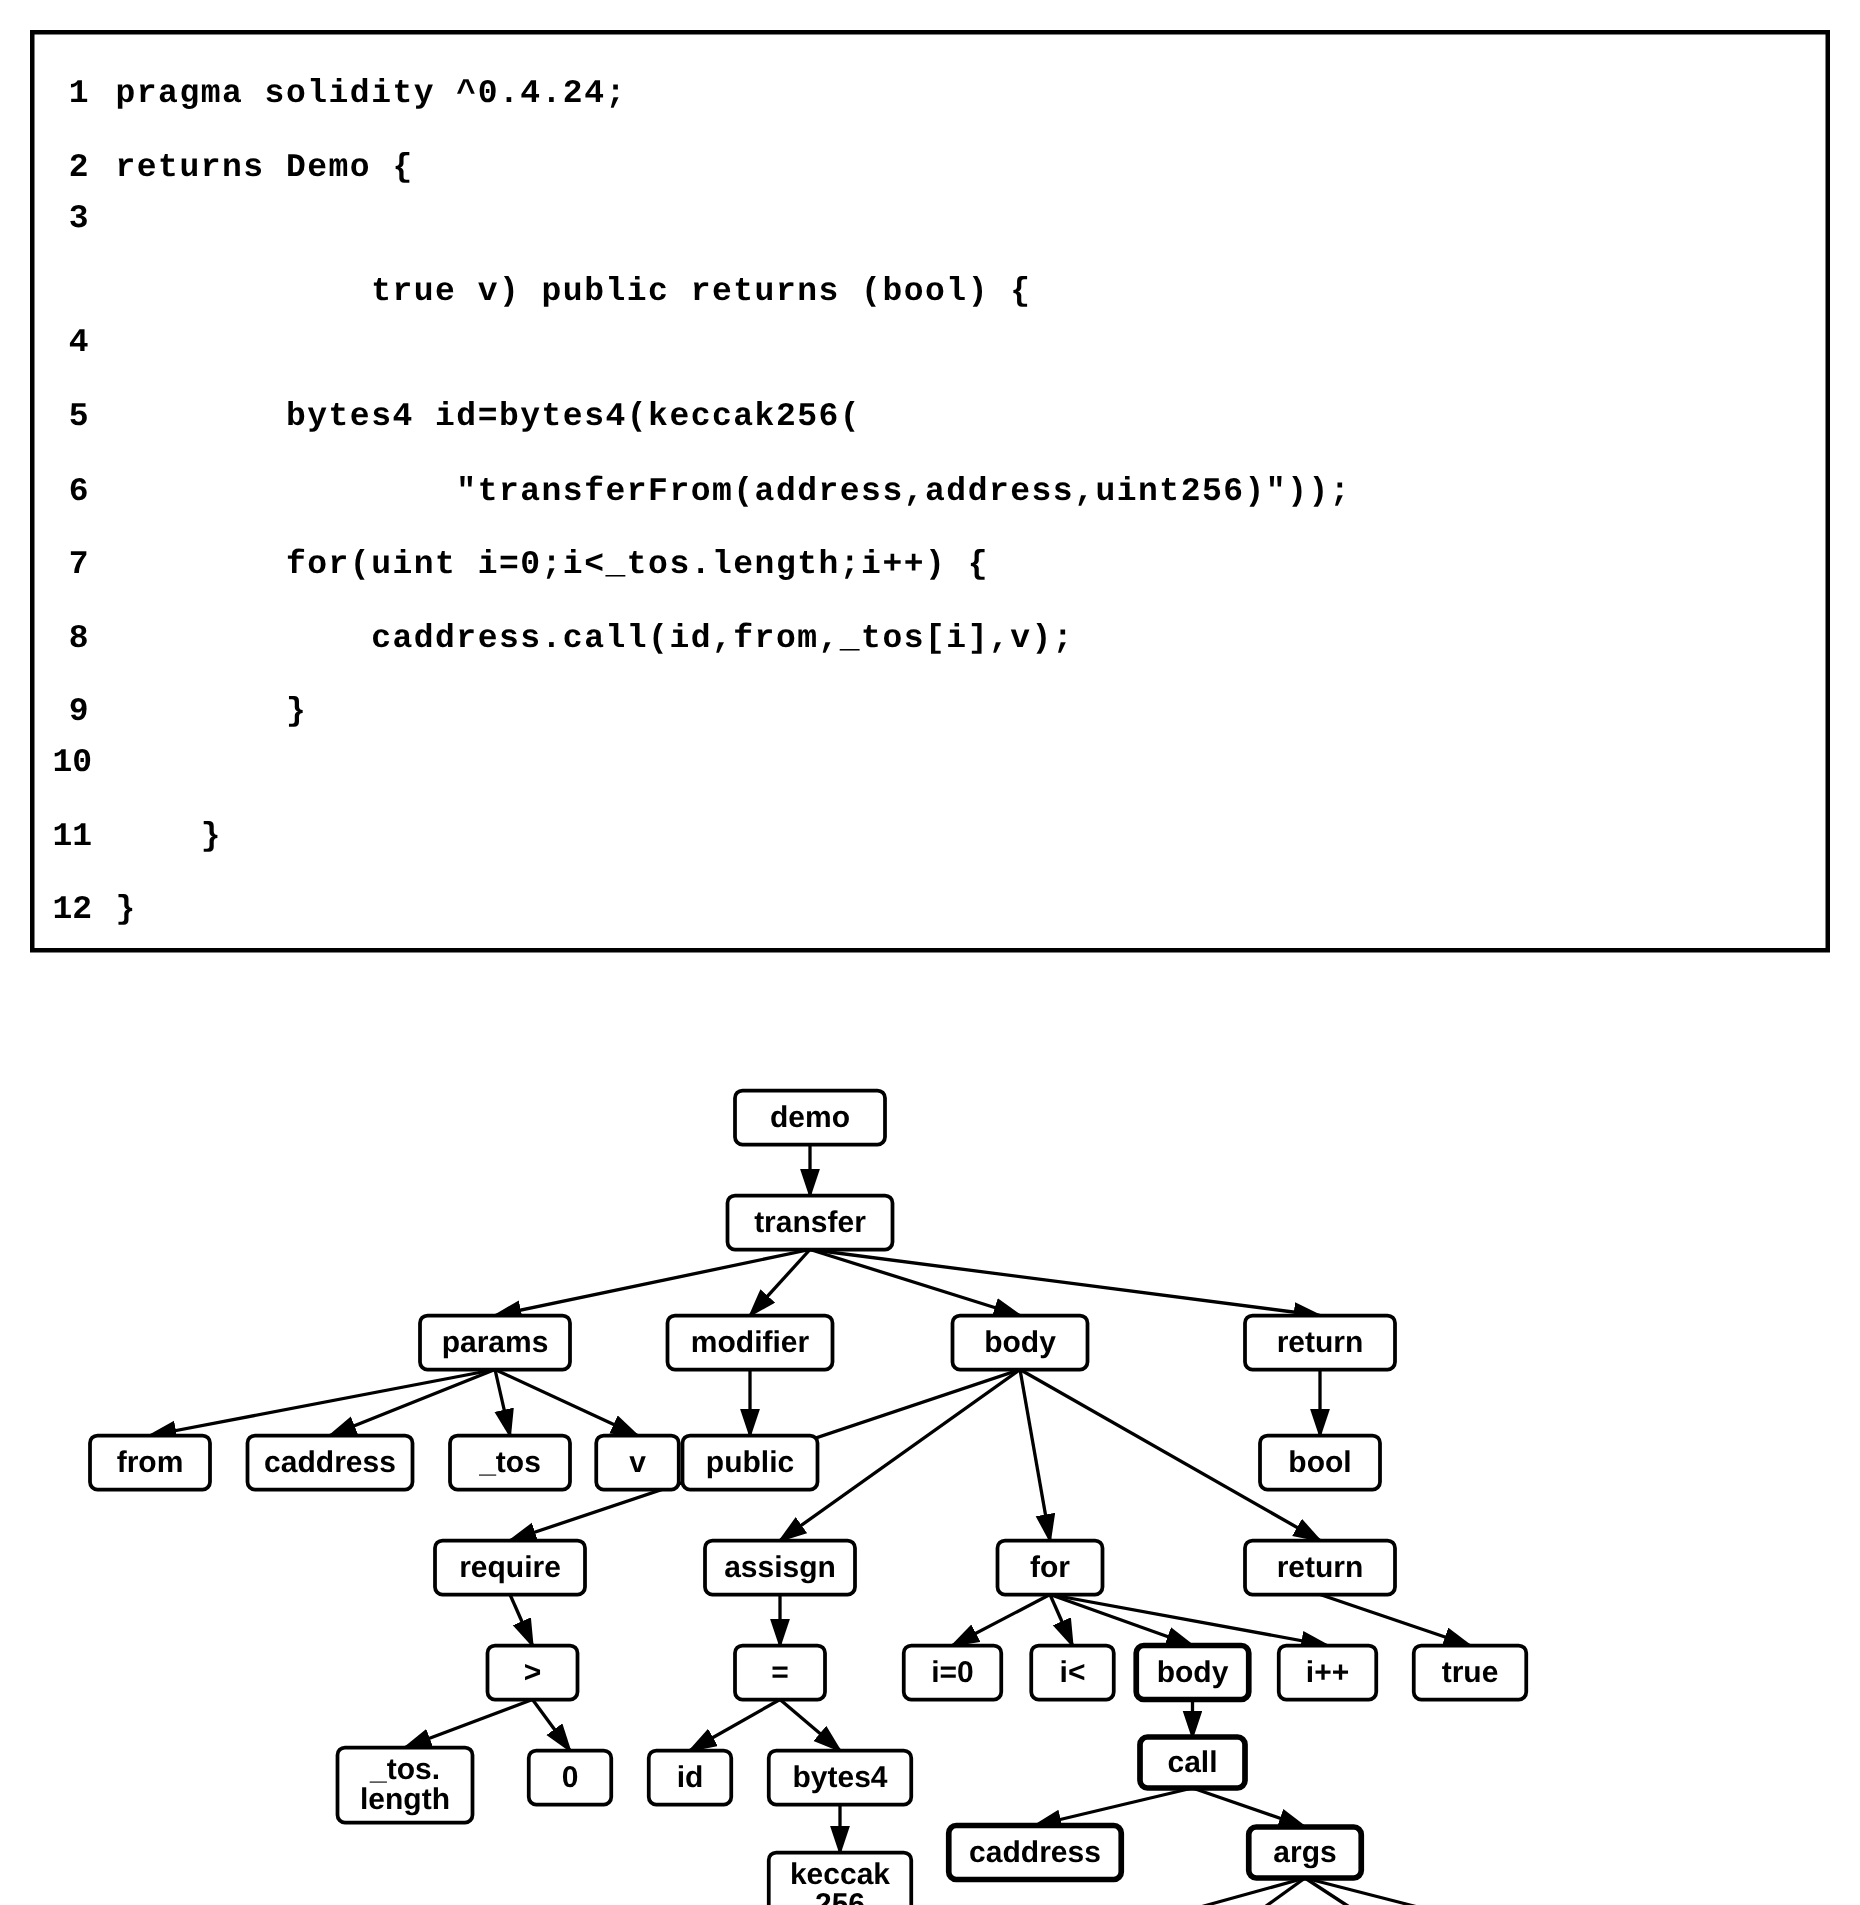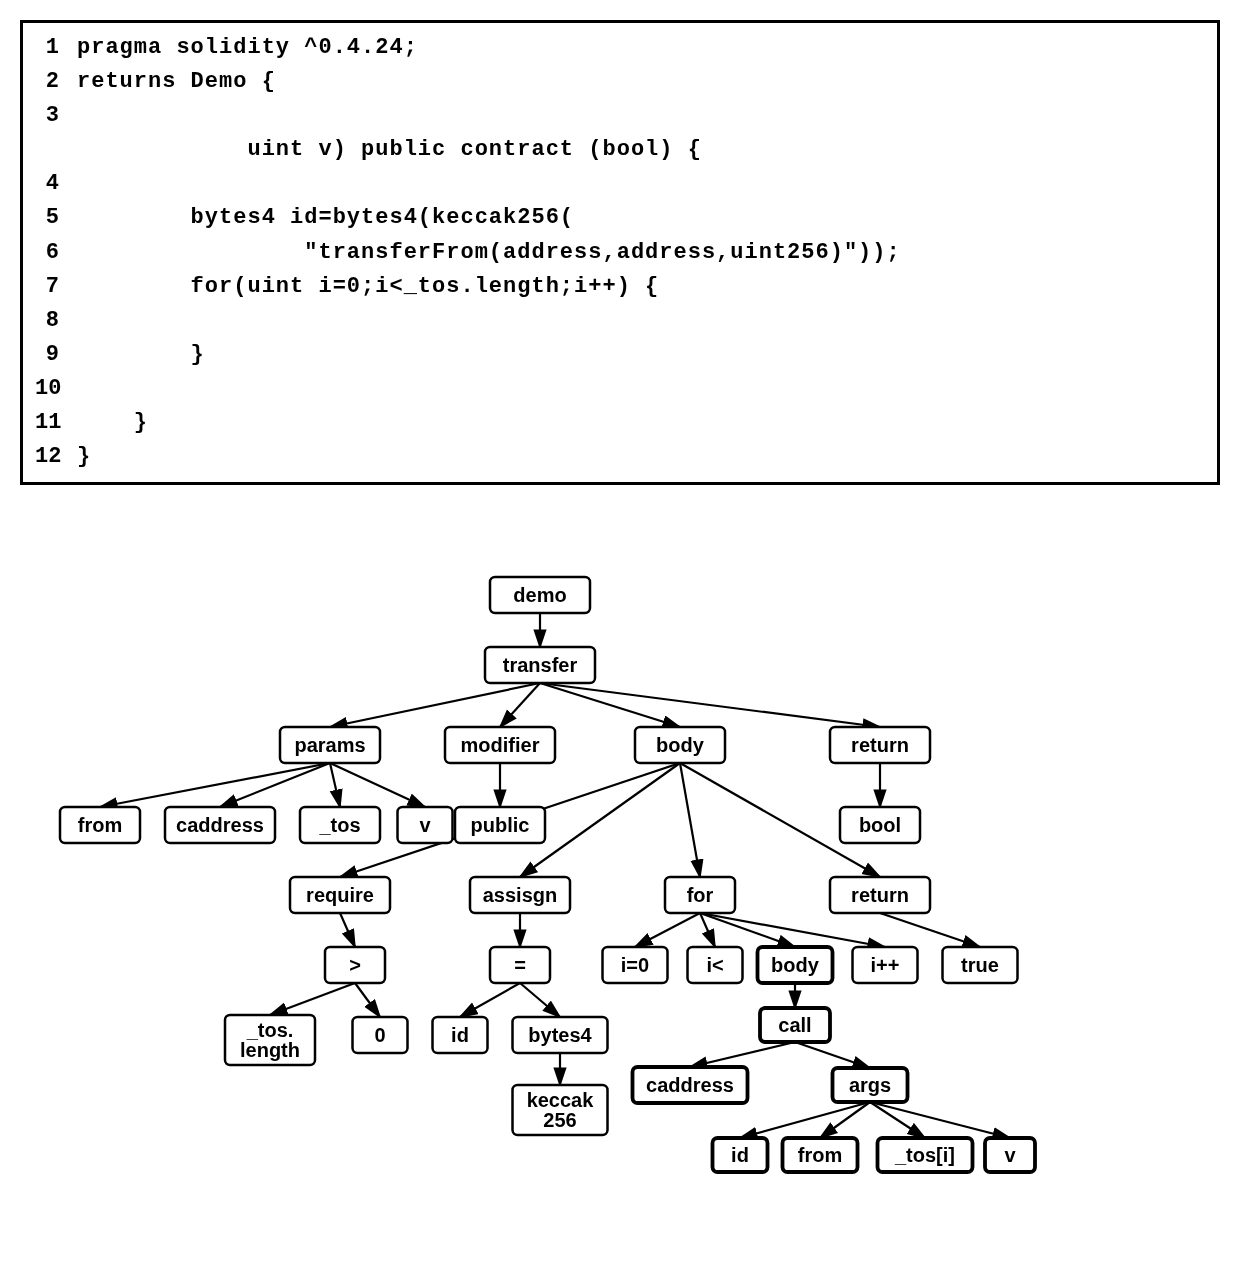--- a/index.html
+++ b/index.html
@@ -23,21 +23,21 @@
     line-height: 1.55;
     font-weight: bold;
     white-space: pre;
   }
   .line-num {
     width: 42px;
     text-align: right;
     padding-right: 18px;
     flex-shrink: 0;
   }
-  .code-text { letter-spacing: 1px; }
+  .code-text { letter-spacing: 1px; margin-top: 15px; }
   .diagram-wrap {
     width: 100%;
     display: flex;
   }
   svg { display: block; }
   .node {
     fill: #fff;
     stroke: #000;
     stroke-width: 2.5;
     rx: 5;
@@ -58,26 +58,26 @@
     marker-end: url(#arrow);
   }
 </style>
 </head>
 <body>
 
 <div class="code-block" id="code-block">
     <div class="code-line"><span class="line-num">1</span><span class="code-text">pragma solidity ^0.4.24;</span></div>
     <div class="code-line"><span class="line-num">2</span><span class="code-text">returns Demo {</span></div>
     <div class="code-line"><span class="line-num">3</span></div>
-    <div class="code-line"><span class="line-num"></span><span class="code-text">            uint v) public contract (bool) {</span></div>
+    <div class="code-line"><span class="line-num"></span><span class="code-text">            true v) public returns (bool) {</span></div>
     <div class="code-line"><span class="line-num">4</span></div>
     <div class="code-line"><span class="line-num">5</span><span class="code-text">        bytes4 id=bytes4(keccak256(</span></div>
     <div class="code-line"><span class="line-num">6</span><span class="code-text">                "transferFrom(address,address,uint256)"));</span></div>
     <div class="code-line"><span class="line-num">7</span><span class="code-text">        for(uint i=0;i&lt;_tos.length;i++) {</span></div>
-    <div class="code-line"><span class="line-num">8</span></div>
+    <div class="code-line"><span class="line-num">8</span><span class="code-text">            caddress.call(id,from,_tos[i],v);</span></div>
     <div class="code-line"><span class="line-num">9</span><span class="code-text">        }</span></div>
     <div class="code-line"><span class="line-num">10</span></div>
     <div class="code-line"><span class="line-num">11</span><span class="code-text">    }</span></div>
     <div class="code-line"><span class="line-num">12</span><span class="code-text">}</span></div>
   </div>
 
 <div class="diagram-wrap">
   <svg id="tree-svg" width="1050" height="640" viewBox="0 0 1050 640">
     <defs>
       <marker id="arrow" markerWidth="10" markerHeight="10" refX="8" refY="3" orient="auto" markerUnits="strokeWidth">

